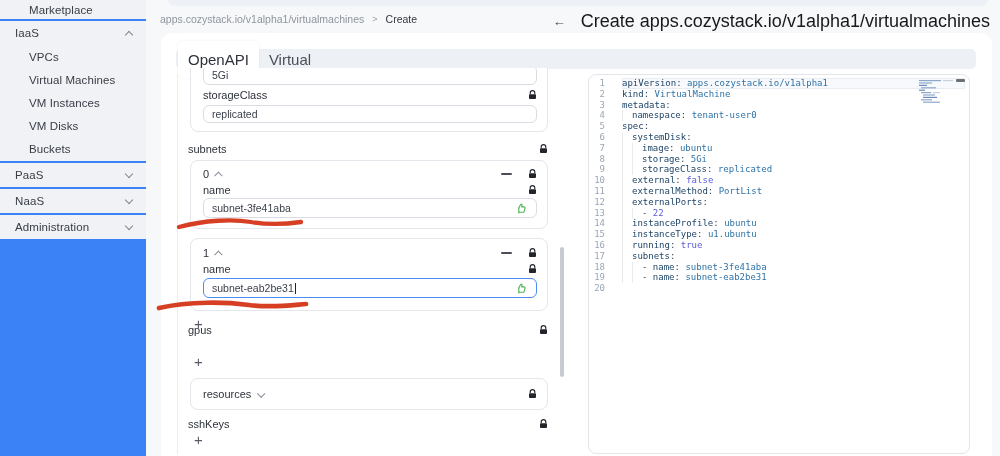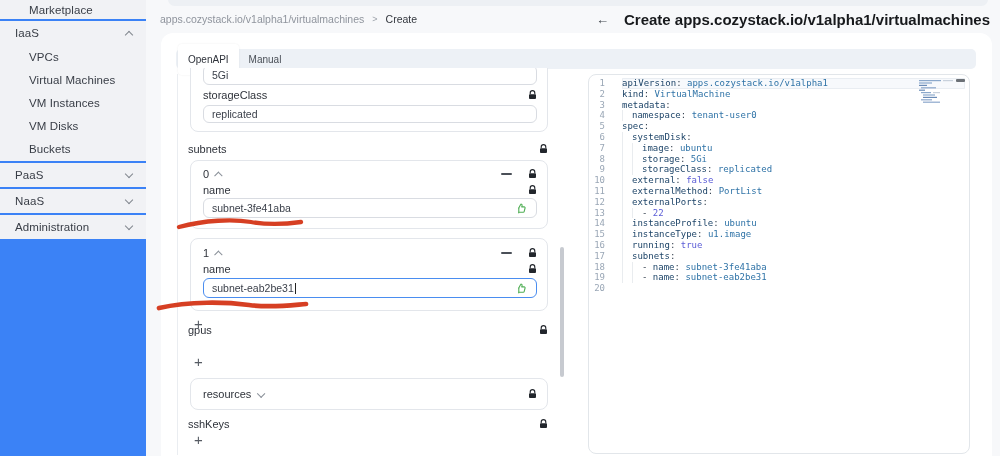--- a/index.html
+++ b/index.html
@@ -22,29 +22,29 @@
 
   
   .topbar-remnant { position:absolute; left:168px; top:-7px; width:820px; height:13px;
     background:#edf0f4; border-radius:7px; }
   .breadcrumb { position:absolute; left:160px; top:13px; font-size:10.5px; display:flex; gap:8px; align-items:center; }
   .bc-path { color:#8f949d; }
   .bc-sep  { color:#9aa0a8; font-size:9px; }
   .bc-cur  { color:#33373e;text-align:center; }
   .titlebar { position:absolute; right:10px; top:11px; display:flex; align-items:center; gap:15px; }
   .back { font-size:13px; color:#3f444c; cursor:pointer; }
-  .title { font-size:15px; font-weight:700; color:#17191c; }
+  .title { font-size:18px; font-weight:400; color:#17191c; }
 
   
   .card { position:absolute; left:161px; top:33px; width:831px; height:423px;
     background:#fff; border-radius:12px 12px 0 0; }
 
   .tabbar { position:absolute; left:15px; top:16px; width:800px; height:20px;
     background:#edf1f6; border-radius:5px; display:flex; align-items:center; padding:2px; }
-  .tab { font-size:10px; color:#4a4f57; padding:10px 10px; border-radius:4px; cursor:pointer; }
+  .tab { font-size:15px; color:#4a4f57; padding:10px 10px; border-radius:4px; cursor:pointer; }
   .tab.active { background:#fff; color:#2e323a; box-shadow:0 0 2px rgba(0,0,0,.08); }
 
   .form-edge { position:absolute; left:16px; top:41px; width:1px; height:381px; background:#eaedf1; }
 
   
   .formwrap { position:absolute; left:15px; top:35px; width:382px; height:388px; overflow:hidden; }
   .fcard { position:absolute; background:#fff; border:1px solid #e3e6eb; border-radius:8px; }
   .flabel-row { position:absolute; display:flex; align-items:center; }
   .flabel { font-size:11px; color:#2e323a; }
   .lock { margin-left:auto; display:flex; }
@@ -143,21 +143,21 @@
   </div>
 
   <div class="titlebar">
     <span class="back">←</span>
     <span class="title">Create apps.cozystack.io/v1alpha1/virtualmachines</span>
   </div>
 
   <div class="card">
     <div class="tabbar" id="tabbar">
         <span class="tab active">OpenAPI</span>
-        <span class="tab">Manual</span>
+        <span class="tab">Virtual</span>
       </div>
     <div class="form-edge"></div>
 
     <div class="formwrap">
 
       <div class="fcard" style="left:14px; top:-28px; width:358px; height:92px;">
         <div class="finput" style="left:12px; top:24px; width:334px;">
           <span>5Gi</span>
         </div>
         <div class="flabel-row" style="left:12px; top:48px; width:334px;">
@@ -299,21 +299,21 @@
           <div class="cl"><span class="ln">5</span><span class="codewrap"><span class="ck">spec</span><span class="cp">:</span></span></div>
           <div class="cl"><span class="ln">6</span><span class="codewrap"><span class="ig"></span><span class="ck">systemDisk</span><span class="cp">:</span></span></div>
           <div class="cl"><span class="ln">7</span><span class="codewrap"><span class="ig"></span><span class="ig"></span><span class="ck">image</span><span class="cp">: </span><span class="cs">ubuntu</span></span></div>
           <div class="cl"><span class="ln">8</span><span class="codewrap"><span class="ig"></span><span class="ig"></span><span class="ck">storage</span><span class="cp">: </span><span class="cs">5Gi</span></span></div>
           <div class="cl"><span class="ln">9</span><span class="codewrap"><span class="ig"></span><span class="ig"></span><span class="ck">storageClass</span><span class="cp">: </span><span class="cs">replicated</span></span></div>
           <div class="cl"><span class="ln">10</span><span class="codewrap"><span class="ig"></span><span class="ck">external</span><span class="cp">: </span><span class="cb">false</span></span></div>
           <div class="cl"><span class="ln">11</span><span class="codewrap"><span class="ig"></span><span class="ck">externalMethod</span><span class="cp">: </span><span class="cs">PortList</span></span></div>
           <div class="cl"><span class="ln">12</span><span class="codewrap"><span class="ig"></span><span class="ck">externalPorts</span><span class="cp">:</span></span></div>
           <div class="cl"><span class="ln">13</span><span class="codewrap"><span class="ig"></span><span class="ig"></span><span class="cp">- </span><span class="cb">22</span></span></div>
           <div class="cl"><span class="ln">14</span><span class="codewrap"><span class="ig"></span><span class="ck">instanceProfile</span><span class="cp">: </span><span class="cs">ubuntu</span></span></div>
-          <div class="cl"><span class="ln">15</span><span class="codewrap"><span class="ig"></span><span class="ck">instanceType</span><span class="cp">: </span><span class="cs">u1.image</span></span></div>
+          <div class="cl"><span class="ln">15</span><span class="codewrap"><span class="ig"></span><span class="ck">instanceType</span><span class="cp">: </span><span class="cs">u1.ubuntu</span></span></div>
           <div class="cl"><span class="ln">16</span><span class="codewrap"><span class="ig"></span><span class="ck">running</span><span class="cp">: </span><span class="cb">true</span></span></div>
           <div class="cl"><span class="ln">17</span><span class="codewrap"><span class="ig"></span><span class="ck">subnets</span><span class="cp">:</span></span></div>
           <div class="cl"><span class="ln">18</span><span class="codewrap"><span class="ig"></span><span class="ig"></span><span class="cp">- </span><span class="ck">name</span><span class="cp">: </span><span class="cs">subnet-3fe41aba</span></span></div>
           <div class="cl"><span class="ln">19</span><span class="codewrap"><span class="ig"></span><span class="ig"></span><span class="cp">- </span><span class="ck">name</span><span class="cp">: </span><span class="cs">subnet-eab2be31</span></span></div>
           <div class="cl"><span class="ln">20</span><span class="codewrap"></span></div>
         </div>
       <svg class="minimap" viewBox="0 0 38 26">
         <rect x="0" y="1" width="22" height="1.2" fill="#7f9fc6"></rect>
           <rect x="24" y="1" width="10" height="1.2" fill="#c3cdd9"></rect>
         <rect x="0" y="3.4" width="13" height="1.2" fill="#7f9fc6"></rect>

